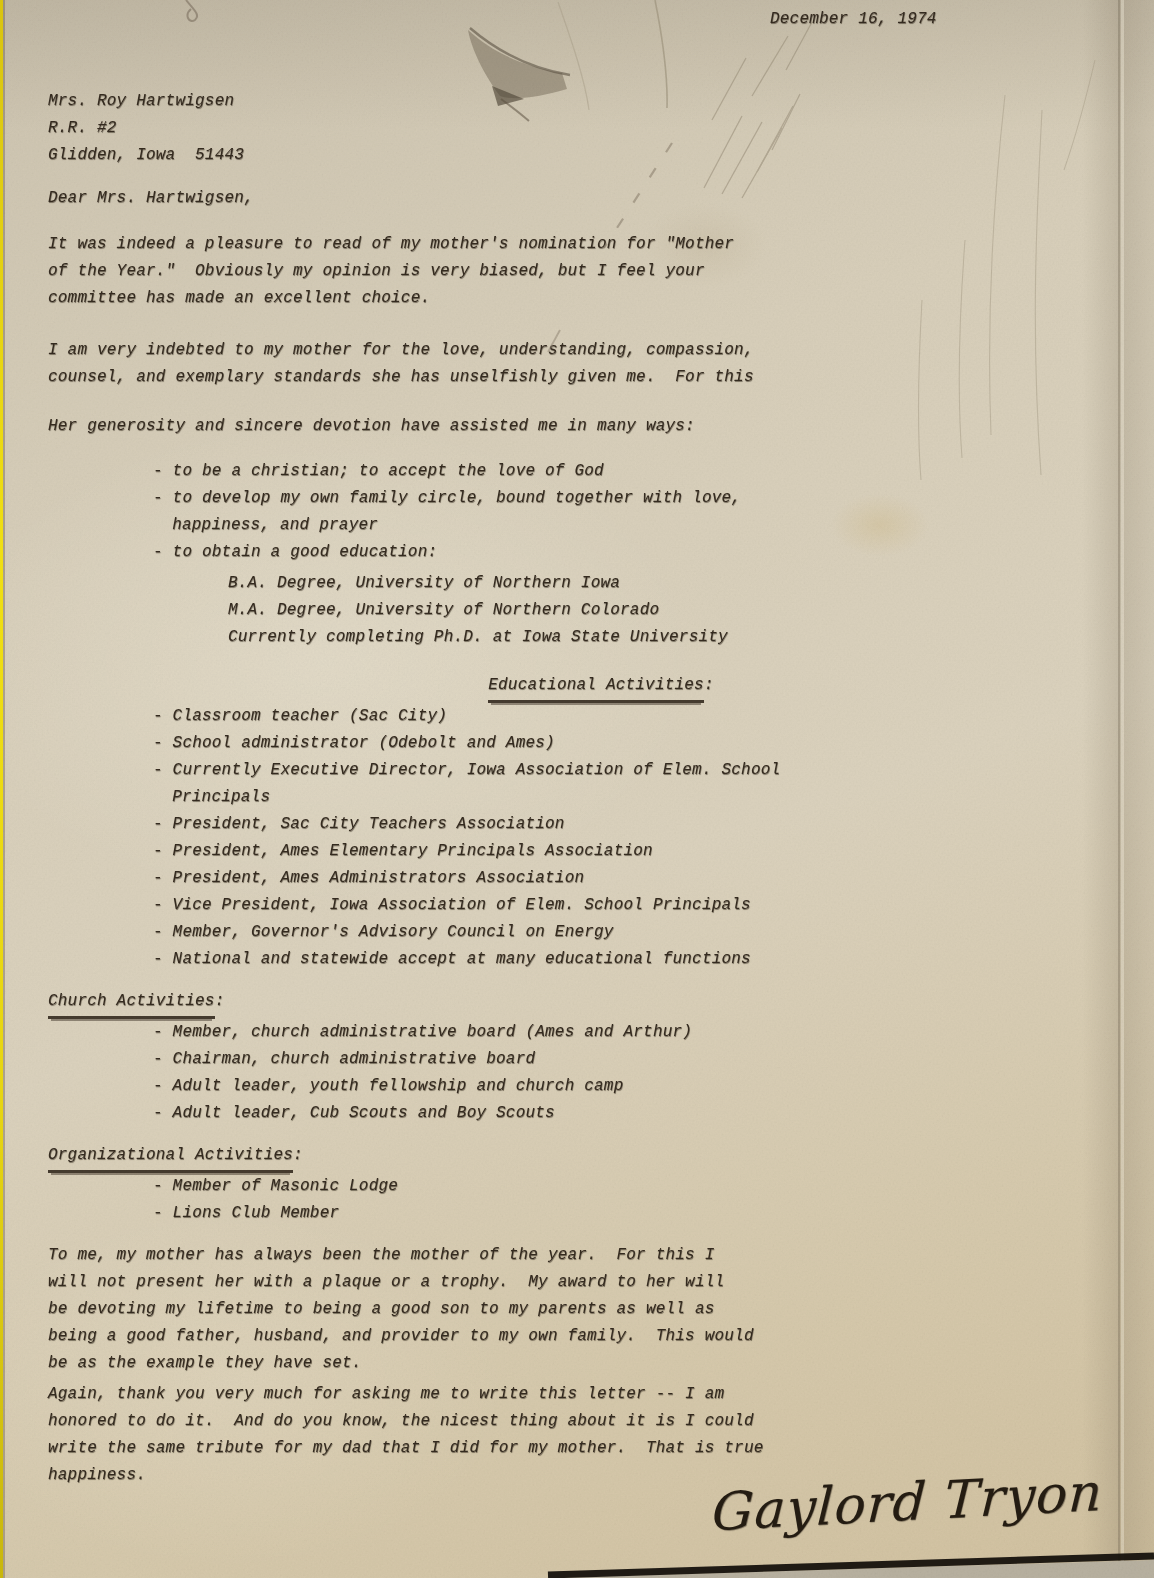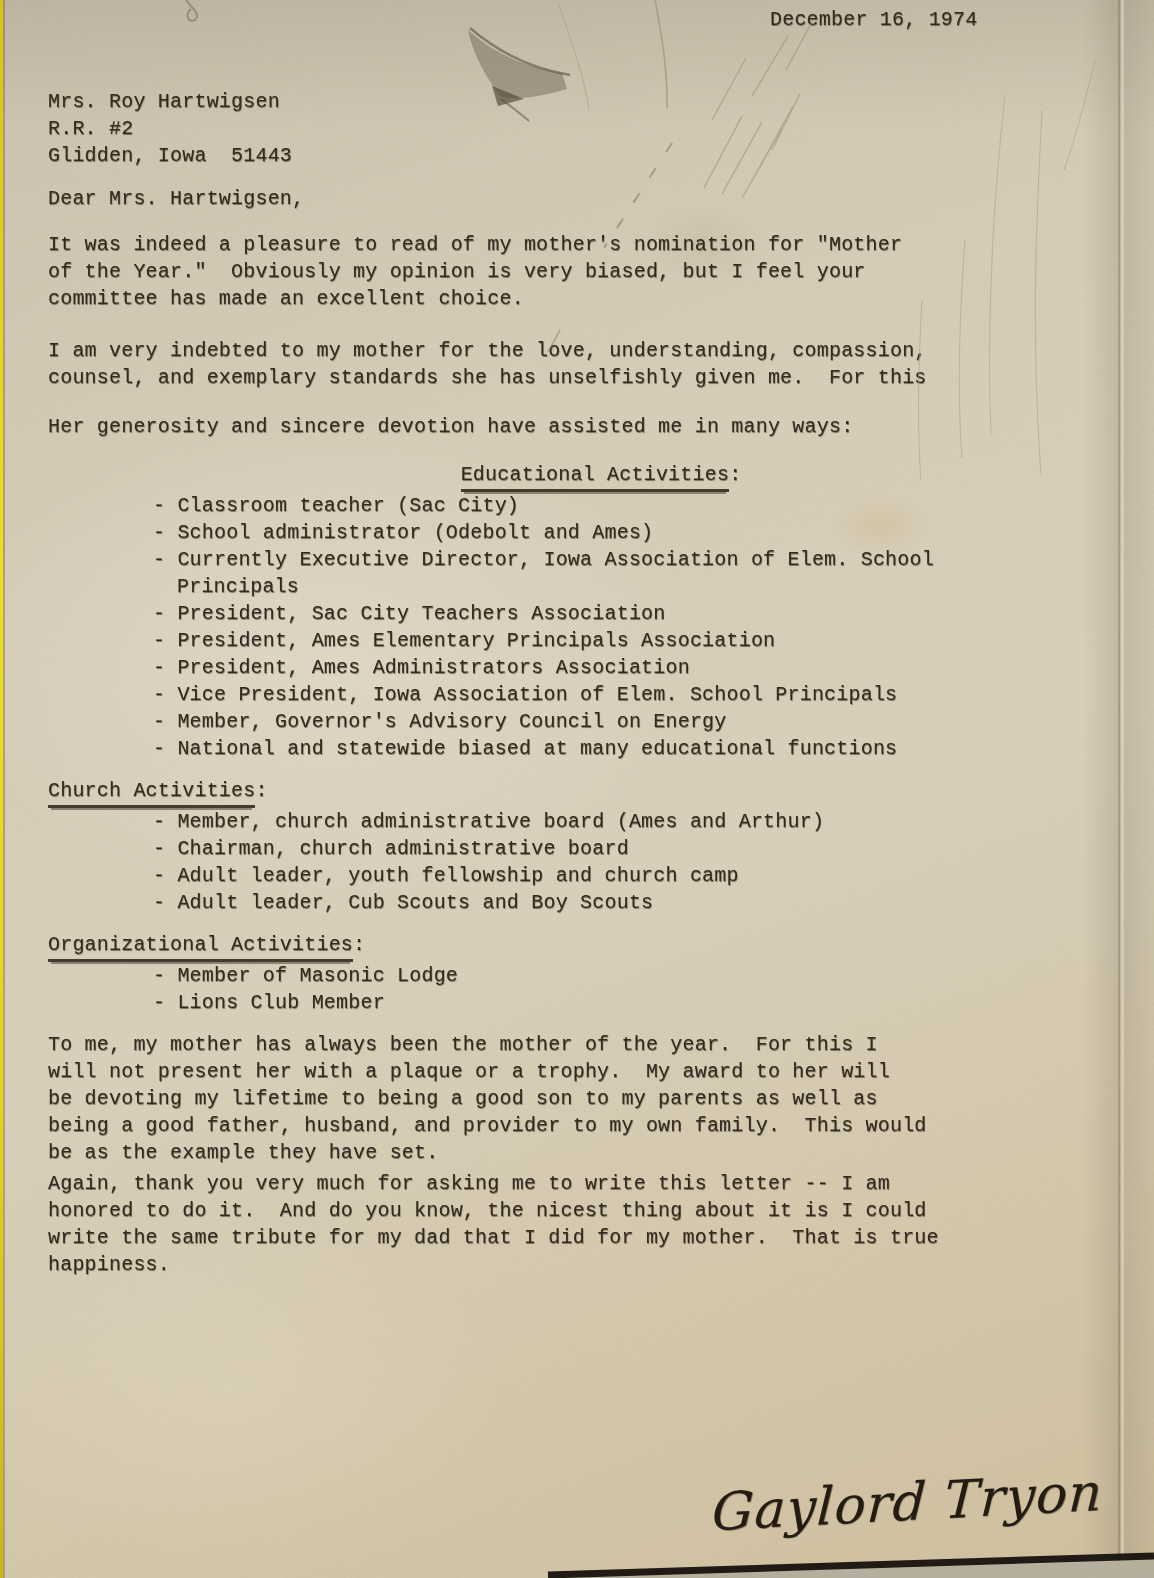--- a/index.html
+++ b/index.html
@@ -23,24 +23,25 @@
 
   .content {
     position: absolute;
     inset: 0;
     padding: 6px 0 0 48px;
     z-index: 2;
   }
 
   .ln {
     white-space: pre;
-    font-size: 20px;
+    font-size: 16px;
     line-height: 27px;
     letter-spacing: 0.2px;
     text-shadow: 0.5px 0.5px 0.7px rgba(48,38,26,0.55);
+    font-style: italic;
   }
 
   .date        { margin-left: 722px; }
   .address     { margin-top: 55px; }
   .salutation  { margin-top: 16px; }
   .para1       { margin-top: 19px; }
   .para2       { margin-top: 25px; }
   .ways-intro  { margin-top: 22px; }
   .ways        { margin-top: 18px; }
   .degrees     { margin-top: 4px; margin-left: 180px; }
@@ -144,35 +145,46 @@
       <div class="ln">committee has made an excellent choice.</div>
     </div>
 
     <div class="para2">
       <div class="ln">I am very indebted to my mother for the love, understanding, compassion,</div>
       <div class="ln">counsel, and exemplary standards she has unselfishly given me.  For this</div>
     </div>
 
     <div class="ln ways-intro">Her generosity and sincere devotion have assisted me in many ways:</div>
 
-
+    <div class="ways bullets">
+      <div class="ln">- to be a christian; to accept the love of God</div>
+      <div class="ln">- to develop my own family circle, bound together with love,</div>
+      <div class="ln cont">happiness, and prayer</div>
+      <div class="ln">- to obtain a good education:</div>
+    </div>
+
+    <div class="degrees">
+      <div class="ln">B.A. Degree, University of Northern Iowa</div>
+      <div class="ln">M.A. Degree, University of Northern Colorado</div>
+      <div class="ln">Currently completing Ph.D. at Iowa State University</div>
+    </div>
 
     <div class="ln heading hd-edu"><span class="u">Educational Activities</span><span>:</span></div>
 
     <div class="bullets">
       <div class="ln">- Classroom teacher (Sac City)</div>
       <div class="ln">- School administrator (Odebolt and Ames)</div>
       <div class="ln">- Currently Executive Director, Iowa Association of Elem. School</div>
       <div class="ln cont">Principals</div>
       <div class="ln">- President, Sac City Teachers Association</div>
       <div class="ln">- President, Ames Elementary Principals Association</div>
       <div class="ln">- President, Ames Administrators Association</div>
       <div class="ln">- Vice President, Iowa Association of Elem. School Principals</div>
       <div class="ln">- Member, Governor's Advisory Council on Energy</div>
-      <div class="ln">- National and statewide biased at many educational functions</div>
+      <div class="ln">- National and statewide accept at many educational functions</div>
     </div>
 
     <div class="ln heading hd-church"><span class="u">Church Activities</span><span>:</span></div>
 
     <div class="bullets">
       <div class="ln">- Member, church administrative board (Ames and Arthur)</div>
       <div class="ln">- Chairman, church administrative board</div>
       <div class="ln">- Adult leader, youth fellowship and church camp</div>
       <div class="ln">- Adult leader, Cub Scouts and Boy Scouts</div>
     </div>

